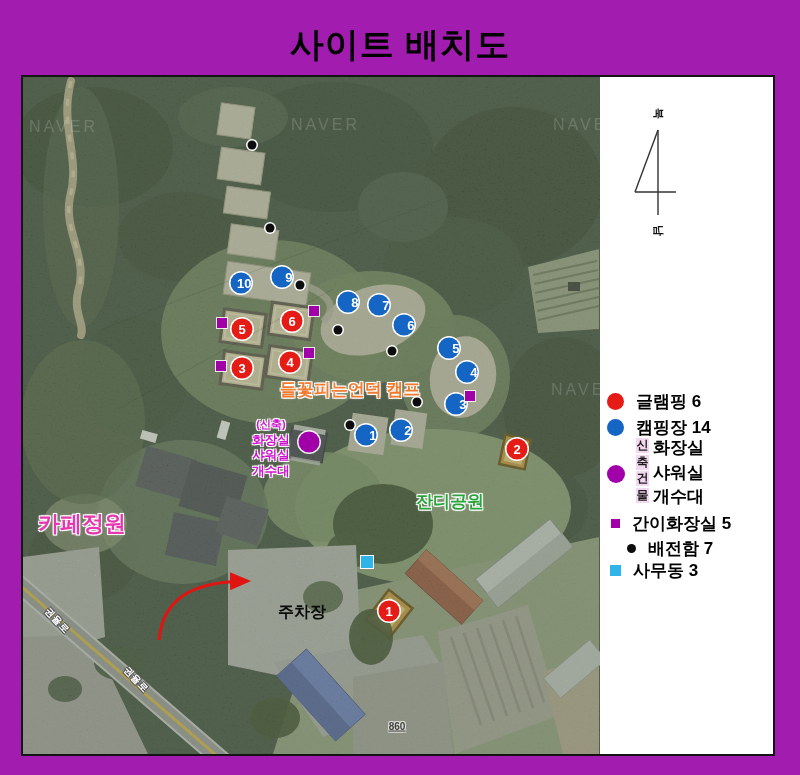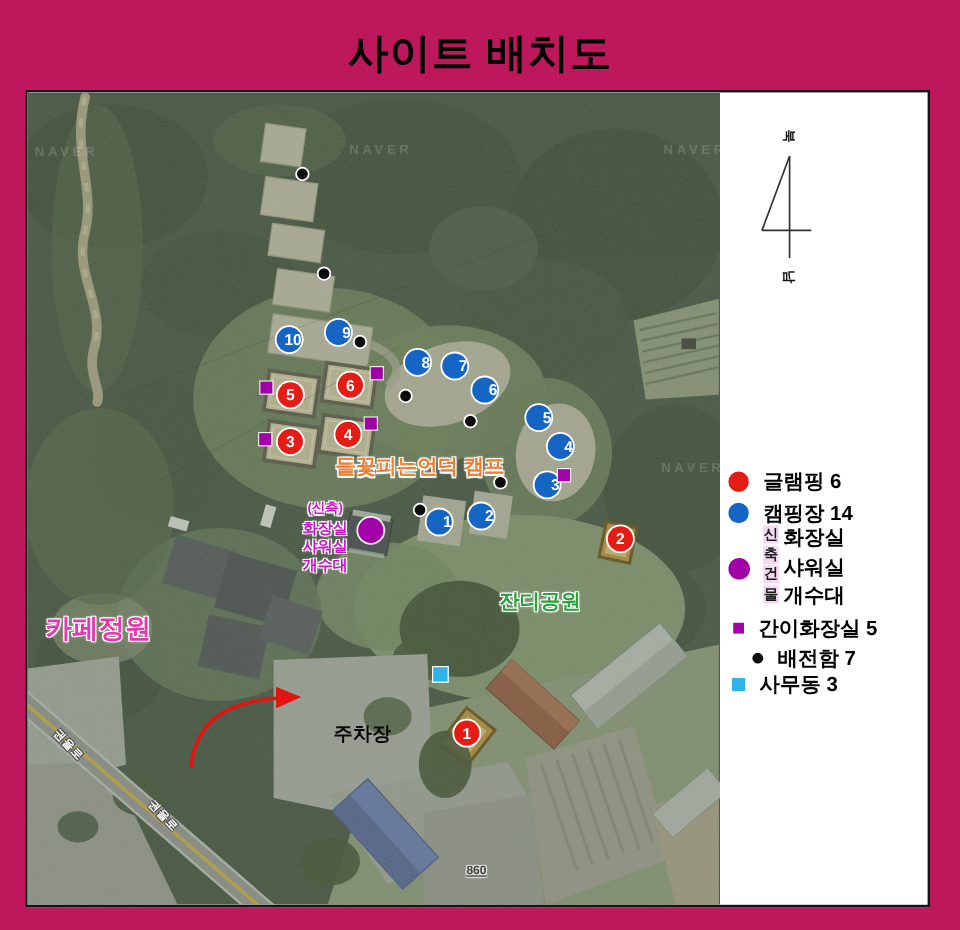--- a/index.html
+++ b/index.html
@@ -1,16 +1,16 @@
 <!DOCTYPE html>
 <html><head>
 <meta charset="utf-8">
 <style>
   html,body{margin:0;padding:0;background:#fff;}
-  .stage{position:relative;width:800px;height:775px;background:#be185d;overflow:hidden;
+  .stage{position:relative;width:800px;height:775px;background:#a21caf;overflow:hidden;
          font-family:"Liberation Sans","DejaVu Sans",sans-serif;}
   .title{position:absolute;top:22px;left:0;right:0;text-align:center;
          font-size:34px;font-weight:700;color:#000;letter-spacing:1px;}
   .frame{position:absolute;left:21px;top:75px;width:754px;height:681px;
          border:2px solid #141414;box-sizing:border-box;background:#fff;}
   .map{position:absolute;left:0;top:0;width:577px;height:677px;overflow:hidden;}
   .map svg{display:block;}
   #overlay{position:absolute;left:0;top:0;width:577px;height:677px;}
 
   
@@ -36,21 +36,21 @@
   .lbl-cafe2{color:#e637ae;font-size:22px;}
   .lbl-lawn{color:#2aa33c;font-size:17px;}
   .lbl-parking{color:#0a0a0a;font-size:16px;font-weight:700;}
   .lbl-road{color:#fff;font-size:9.5px;font-weight:700;letter-spacing:1px;
       text-shadow:-1px -1px 0 #555,1px -1px 0 #555,-1px 1px 0 #555,1px 1px 0 #555;}
   .lbl-lot{color:#44423c;font-size:10px;font-weight:700;
       text-shadow:-1px -1px 0 #ddd,1px -1px 0 #ddd,-1px 1px 0 #ddd,1px 1px 0 #ddd;text-decoration:underline;}
   .nb-note{position:absolute;text-align:center;transform:translate(-50%,0);
       color:#cf10cf;font-weight:800;font-size:12.5px;line-height:15.5px;}
   .nb-note .l0{font-size:11px;}
-  .wm{position:absolute;color:#fff;opacity:.16;font-weight:700;font-size:11px;
+  .wm{position:absolute;color:#fff;opacity:.16;font-weight:400;font-size:16px;
       letter-spacing:3px;transform:translate(0,-50%);}
 
   
   .legend-row{position:absolute;height:24px;display:flex;align-items:center;}
   .legend-label{font-size:17px;font-weight:600;color:#000;white-space:nowrap;}
   .sw{flex:0 0 auto;margin-right:12px;}
   .sw-circle{width:17px;height:17px;border-radius:50%;margin-left:4px;}
   .sw-square{width:9px;height:9px;margin-left:8px;}
   .sw-square.office{width:11px;height:11px;margin-left:7px;}
   .sw-dot{width:9px;height:9px;border-radius:50%;margin-left:8px;}

